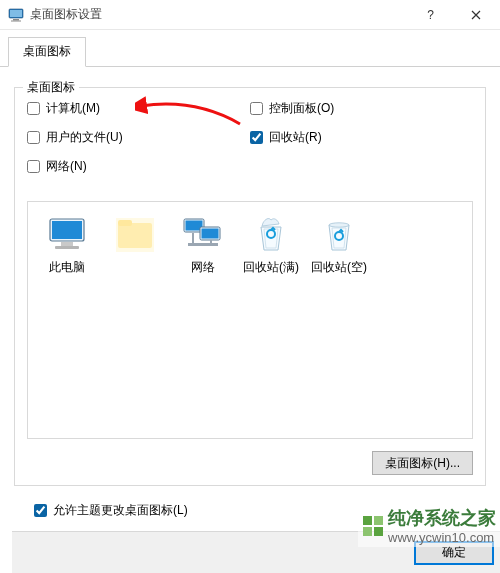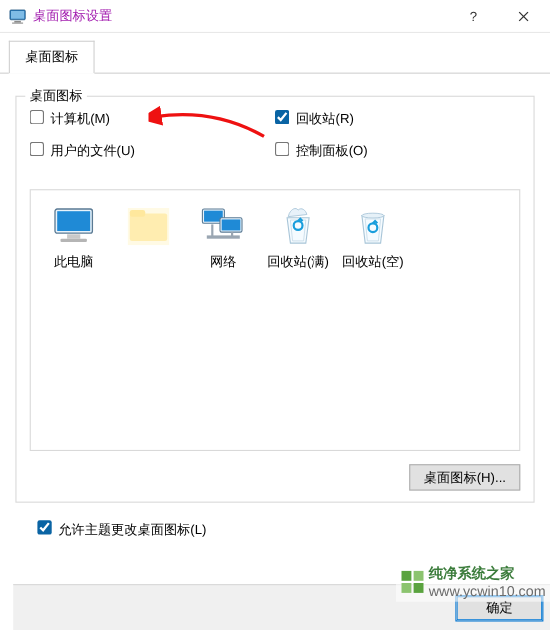--- a/index.html
+++ b/index.html
@@ -1,44 +1,44 @@
 <!DOCTYPE html>
 <html><head>
   <meta charset="utf-8">
   <style>
     * { margin: 0; padding: 0; box-sizing: border-box; font-family: "Microsoft YaHei", "Segoe UI", sans-serif; font-size: 12px; }
     body { background: #fff; width: 500px; height: 573px; overflow: hidden; position: relative; }
     .titlebar { height: 30px; display: flex; align-items: center; padding: 0 2px; border-bottom: 1px solid #e8e8e8; }
     .sys-icon { width: 16px; height: 16px; margin: 0 6px; }
-    .title { flex: 1; color: #a21caf; }
+    .title { flex: 1; color: #404040; }
     .win-btns { display: flex; }
     .win-btn { width: 45px; height: 29px; display: flex; align-items: center; justify-content: center; color: #333; }
     .tab-strip { padding: 6px 8px 0 8px; border-bottom: 1px solid #d0d0d0; background:#fff; display:flex;}
     .tab { padding: 5px 14px 6px 14px; border: 1px solid #d0d0d0; border-bottom: 1px solid #fff; background: #fff; position: relative; top: 1px; }
     .content { padding: 14px 14px 8px 14px; }
     .groupbox { border: 1px solid #d9d9d9; padding: 12px 12px 10px 12px; position: relative; margin-top:6px; }
     .groupbox-title { position: absolute; top: -9px; left: 8px; background: #fff; padding: 0 4px; color: #000; }
     .chk-row { display: flex; }
     .chk-col { flex: 1; }
-    .chk { display: flex; align-items: flex-start; margin-bottom: 12px; }
+    .chk { display: flex; align-items: center; margin-bottom: 12px; }
     .chk input { width: 13px; height: 13px; margin-right: 6px; accent-color:#0a64a4;}
     .arrow-svg { position: absolute; left: 120px; top: 8px; pointer-events:none;}
     .icon-list { border: 1px solid #d9d9d9; margin-top: 14px; height: 238px; padding: 14px 6px; display: flex; align-items: flex-start; gap: 2px; }
     .ficon { width: 66px; text-align: center; }
     .fimg { width: 42px; height: 38px; margin: 0 auto 6px auto; display:flex; align-items:center; justify-content:center;}
     .flabel { color: #000; line-height: 1.2; }
     .btn-row { display: flex; justify-content: flex-end; margin-top: 12px; gap:8px;}
     .btn { min-width: 100px; height: 24px; border: 1px solid #adadad; background: #e1e1e1; padding: 0 12px; display:flex; align-items:center; justify-content:center; cursor:default;}
     .allow-chk { margin-top: 16px; margin-left: 4px; padding-left: 16px;}
     .bottom-bar { position: absolute; bottom: 0; left: 12px; right: 0; height: 42px; background: #f0f0f0; border-top: 1px solid #d8d8d8; display: flex; justify-content: flex-end; align-items: center; padding-right: 6px; gap: 8px; }
     .bottom-btn { min-width: 80px; height: 24px; border: 1px solid #adadad; background: #e1e1e1; display:flex; align-items:center; justify-content:center;}
     .bottom-btn.default { border-color:#0078d7; box-shadow: inset 0 0 0 1px #0078d7;}
     .watermark { position: absolute; right: 0; bottom: 26px; display:flex; align-items:center; gap:4px; background:rgba(255,255,255,0.55); padding:2px 4px;}
     .wm-logo { width:22px; height:22px;}
-    .wm-text { color:#3b7c3b; font-weight:bold; font-size:13px;}
+    .wm-text { color:#3b7c3b; font-weight:bold; font-size:18px;}
     .wm-url { color:#6b6b6b; font-size:13px;}
   </style>
 </head>
 <body>
 
 <div class="titlebar">
   <svg class="sys-icon" viewBox="0 0 16 16">
     <rect x="1" y="2" width="14" height="9" rx="1" fill="#2a7ab9" stroke="#1b4f78" stroke-width="0.6"></rect>
     <rect x="2" y="3" width="12" height="7" fill="#7fbce6"></rect>
     <rect x="5" y="12" width="6" height="1.5" fill="#8a8a8a"></rect>
@@ -75,29 +75,33 @@
     <div class="chk-row">
       <div class="chk-col">
         <label class="chk">
           <input type="checkbox" style="">
           <span>计算机(M)</span>
         </label>
         <label class="chk">
           <input type="checkbox" style="">
           <span>用户的文件(U)</span>
         </label>
+        <label class="chk">
+          <input type="checkbox" style="">
+          <span>网络(N)</span>
+        </label>
       </div>
       <div class="chk-col">
         <label class="chk">
+          <input type="checkbox" style="">
+          <span>控制面板(O)</span>
+        </label>
+        <label class="chk">
           <input type="checkbox" checked="" style="">
           <span>回收站(R)</span>
-        </label>
-        <label class="chk">
-          <input type="checkbox" style="">
-          <span>控制面板(O)</span>
         </label>
       </div>
     </div>
 
     <div class="icon-list">
       <div class="ficon">
         <div class="fimg">
           <svg width="40" height="36" viewBox="0 0 40 36">
             <rect x="3" y="2" width="34" height="22" rx="2" fill="#e8f3fb" stroke="#5a7a94" stroke-width="1.2"></rect>
             <rect x="5" y="4" width="30" height="18" fill="#1f8ad6"></rect>

